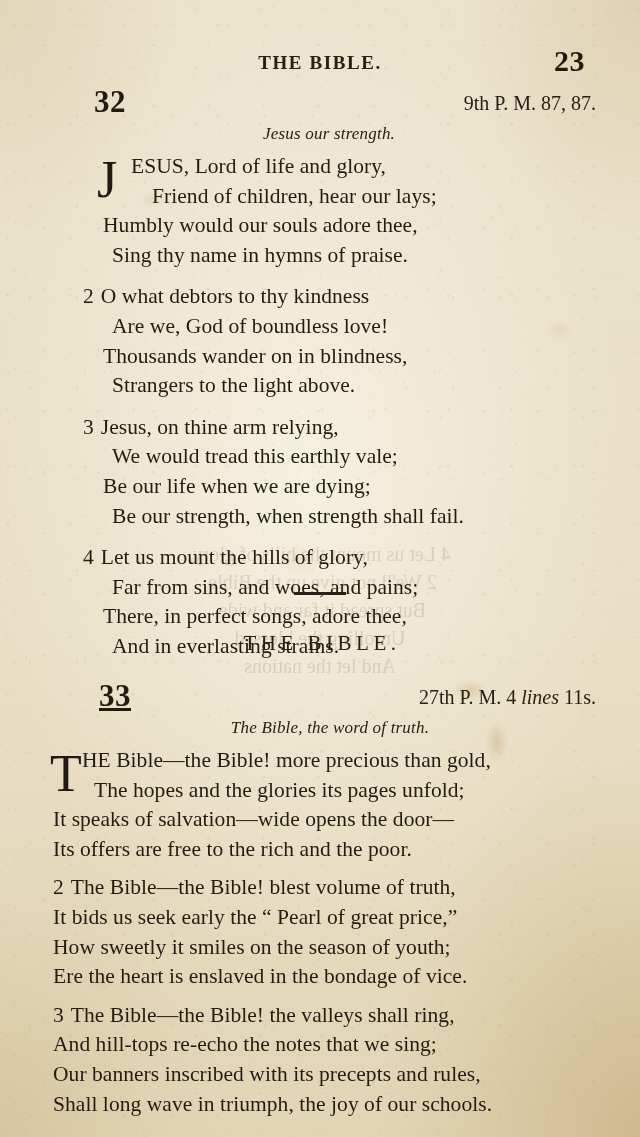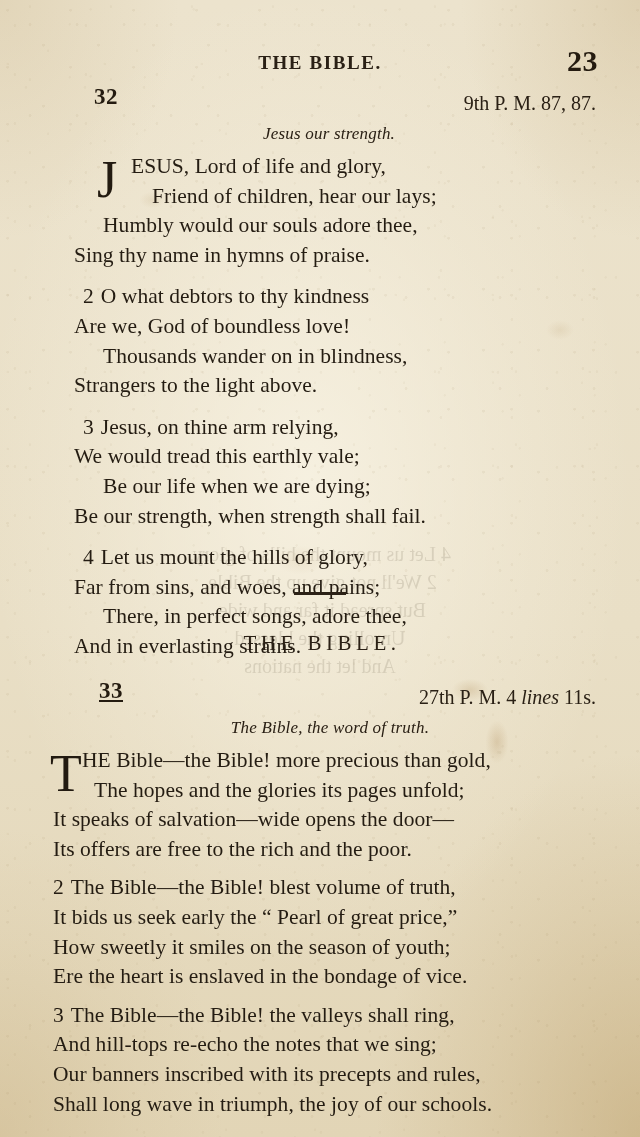--- a/index.html
+++ b/index.html
@@ -92,41 +92,41 @@
     position: absolute;
     left: 0; right: 0;
     text-align: center;
     font-size: 19px;
     letter-spacing: 1.6px;
     font-weight: 700;
     color: #2a2015;
   }
   .rh-folio {
     position: absolute;
-    right: 42px;
+    right: 55px;
     top: -8px;
     font-size: 30px;
     font-weight: 700;
     color: #241b10;
     letter-spacing: 0.5px;
     margin-left: 47px;
   }
 
   
   .hymn { position: absolute; left: 0; right: 0; }
   #hymn-32 { top: 88px; }
   #hymn-33 { top: 682px; }
 
   .hymn-head {
     position: relative;
     height: 34px;
   }
   .hymn-number {
     position: absolute;
-    font-size: 23px;
+    font-size: 31px;
     font-weight: 700;
     color: #241b10;
     letter-spacing: 0.5px;
     top: -4px;
   }
   #hymn-32 .hymn-number { left: 94px; }
   #hymn-33 .hymn-number { left: 99px; text-decoration: underline; }
 
   .hymn-meter {
     position: absolute;
@@ -155,21 +155,21 @@
   .line {
     font-size: 21.5px;
     line-height: 29.6px;
     color: #241c12;
     white-space: nowrap;
     letter-spacing: 0.05px;
   }
 
   
   #hymn-32 .line { padding-left: 103px; }
-  #hymn-32 .line.ind { padding-left: 74px; }
+  #hymn-32 .line.ind { padding-left: 112px; }
   #hymn-32 .line.num { padding-left: 103px; text-indent: -20px; margin-top: 12px; }
   #hymn-32 .stanza { margin-bottom: 0px; }
 
   
   #hymn-33 .line { padding-left: 53px; }
   #hymn-33 .stanza { margin-bottom: 9px; }
 
   .stanza-num { margin-right: 7px; }
 
   

